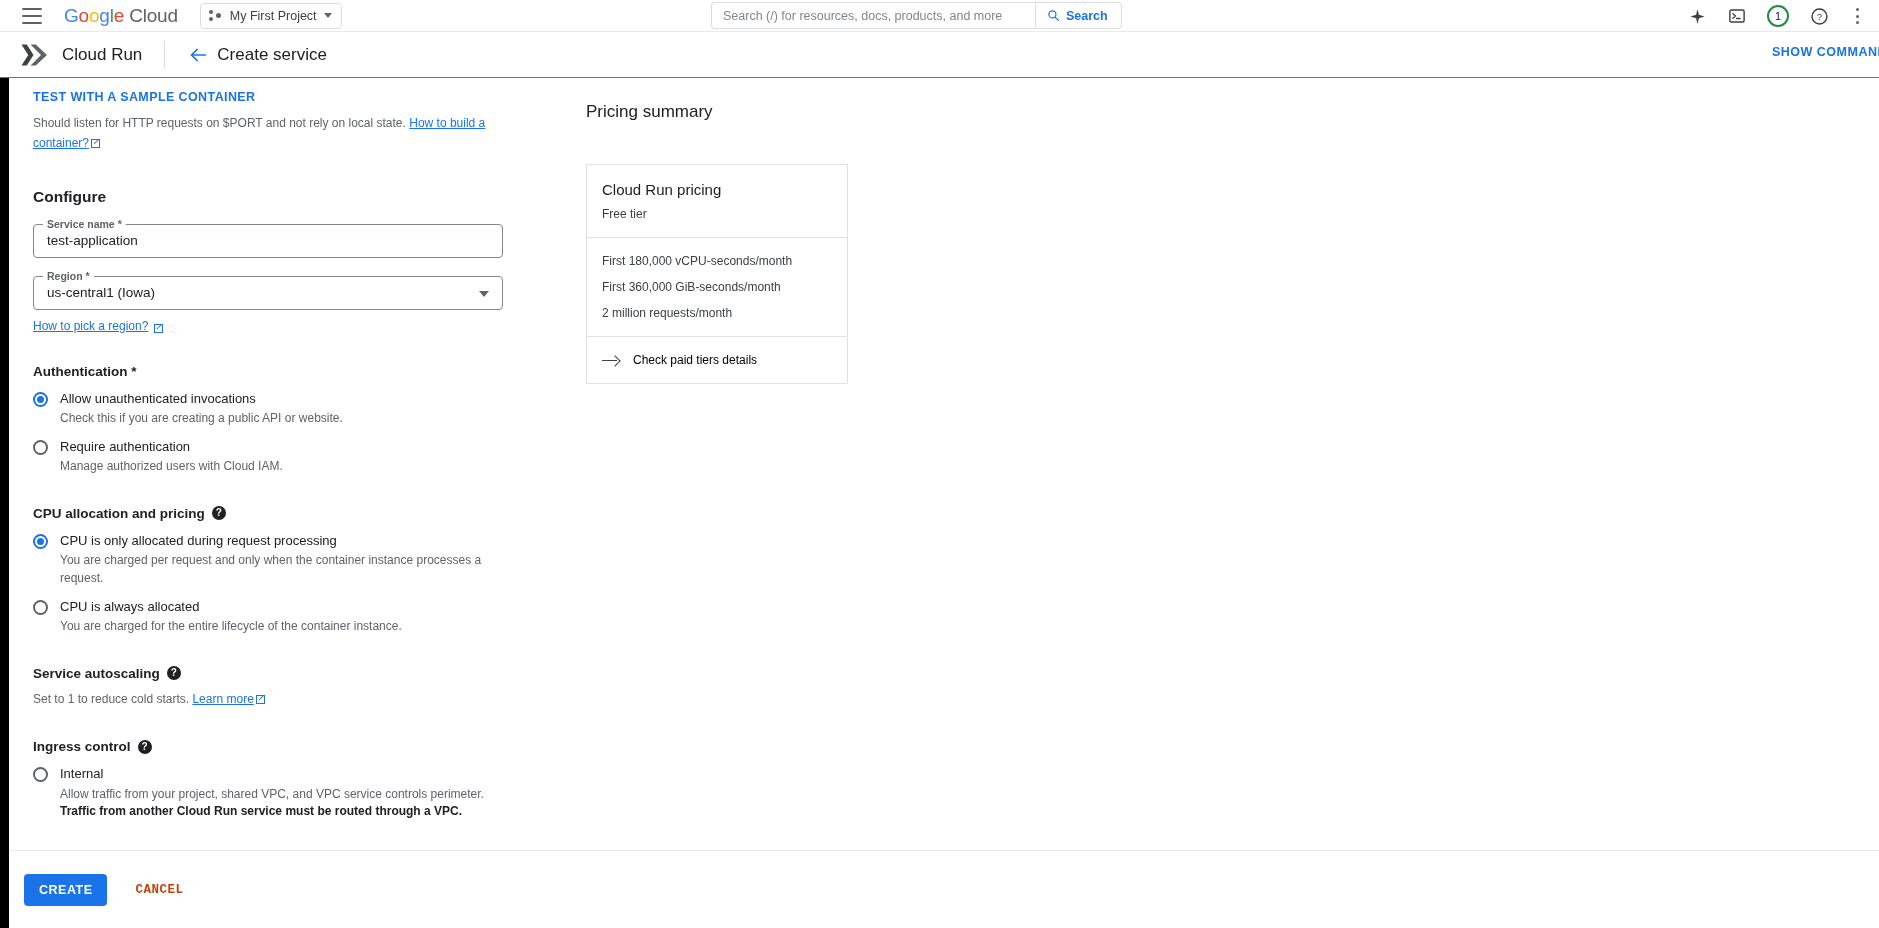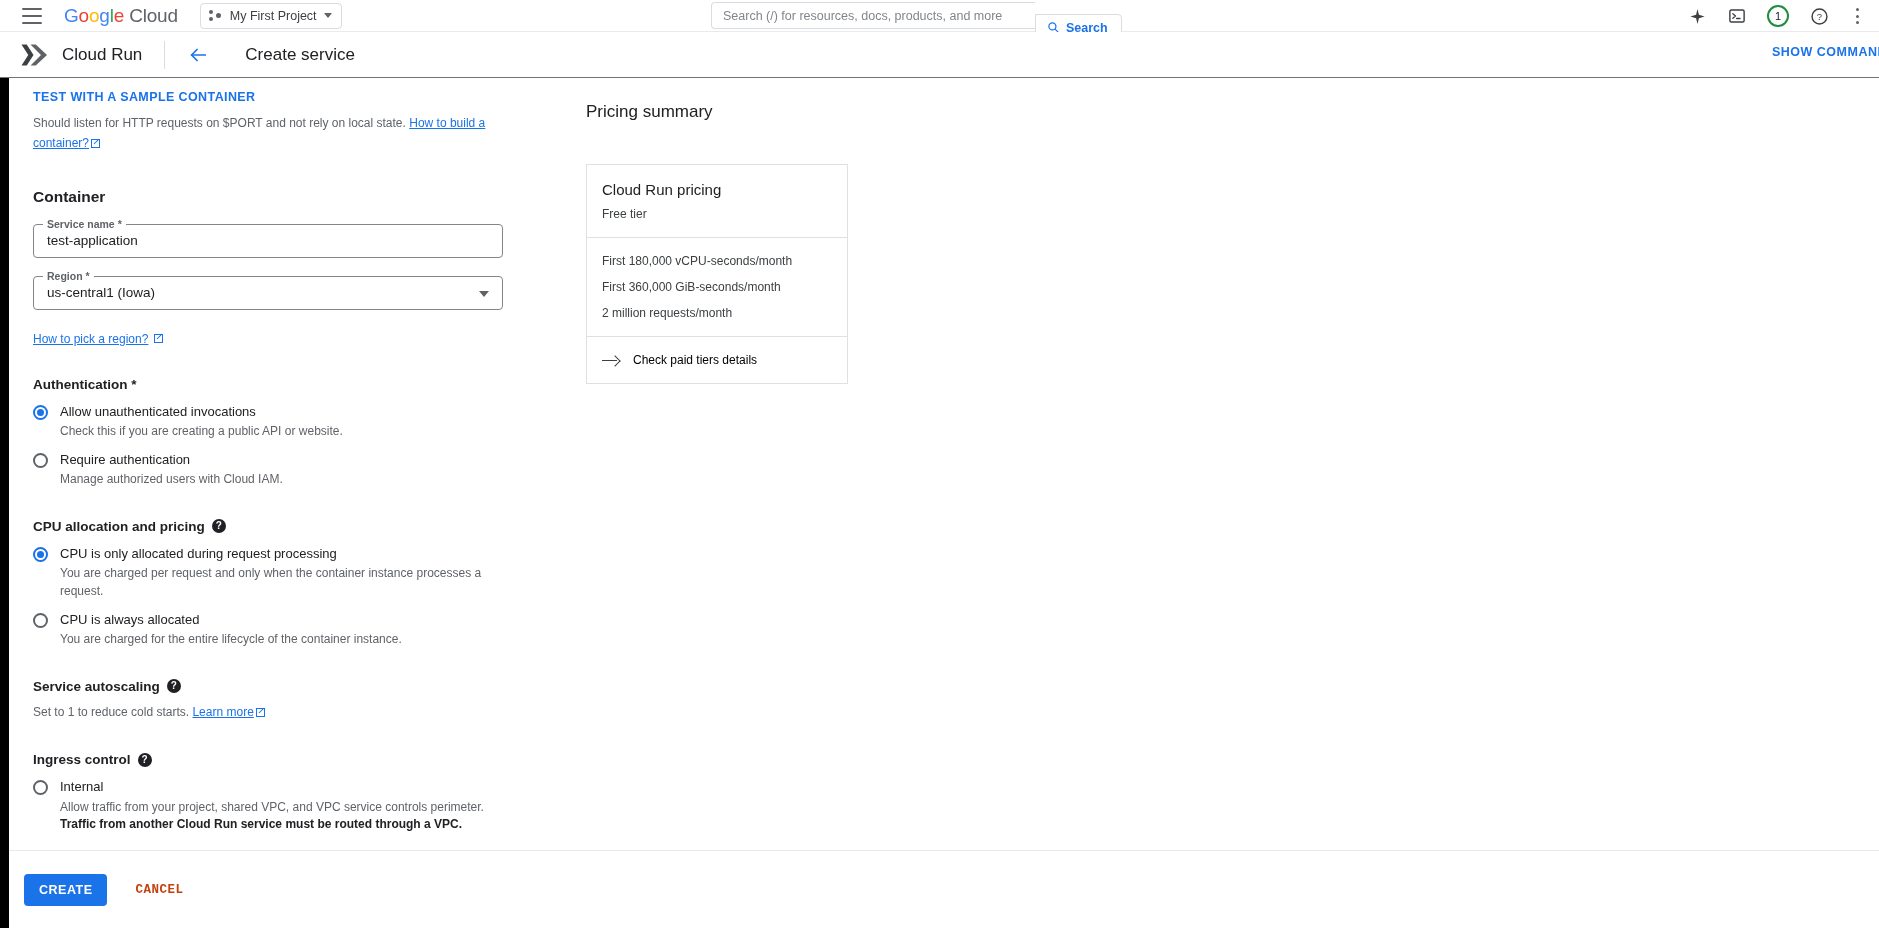--- a/index.html
+++ b/index.html
@@ -49,21 +49,21 @@
 
   .searchwrap { position:absolute; left: 711px; top: 2px; display:flex; align-items:stretch; }
   .searchbox {
     width: 324px; height: 27px; border:1px solid #dadce0; border-right:none;
     border-radius: 4px 0 0 4px; display:flex; align-items:center; padding-left:11px;
     font-size: 12.5px; color:#80868b; background:#fff;
   }
   .searchbtn {
     height: 27px; border:1px solid #dadce0; border-radius: 0 4px 4px 0;
     display:flex; align-items:center; gap:6px; padding: 0 13px 0 11px;
-    color:#1a73e8; font-size:12.5px; font-weight:bold; cursor:pointer; background:#fff;margin-top:12px;
+    color:#1a73e8; font-size:12.5px; font-weight:bold; cursor:pointer; background:#fff;
   }
   .topright { position:absolute; right: 14px; top: 0; height:32px; display:flex;
     align-items:center; gap: 20px; }
   .tr-icon { width: 20px; height:20px; display:flex; align-items:center; justify-content:center;
     cursor:pointer; color:#5f6368; }
   .badge-circle {
     width: 22px; height:22px; border-radius:50%; border: 2px solid #1e8e3e;
     display:flex; align-items:center; justify-content:center;
     font-size: 11px; color:#202124; cursor:pointer;
   }
@@ -74,21 +74,21 @@
   
   .secondbar {
     position:absolute; top:32px; left:0; width:1879px; height:46px;
     background:#fff; display:flex; align-items:center;
     border-bottom:1px solid #737373;
   }
   .crlogo { margin-left: 20px; width: 30px; height: 26px; }
   .crtitle { margin-left: 12px; font-size: 17px; color:#202124; }
   .vdiv { width:1px; height:28px; background:#dadce0; margin-left: 22px; }
   .backarrow { margin-left: 22px; color:#1a73e8; cursor:pointer; display:flex; align-items:center; }
-  .pagetitle { margin-left: 36px; font-size: 17px; color:#202124; }
+  .pagetitle { margin-left: 8px; font-size: 17px; color:#202124; }
   .showcmd { position:absolute; right: -8px; top: 13px; color:#1a73e8;
     font-size: 12.5px; font-weight:bold; letter-spacing:0.5px; cursor:pointer; white-space:nowrap; }
 
   
   .edge-strip { position:absolute; left:0; top:78px; width:9px; height: 850px; background:#000; }
 
   
   .content { position:absolute; top:78px; left:9px; width:1870px; height:812px; background:#fff;
     overflow:hidden; }
 
@@ -121,22 +121,22 @@
   }
   .outlined .legend {
     position:absolute; top:-7px; left:9px; background:#fff; padding: 0 4px;
     font-size: 10.5px; color:#5f6368; font-weight:bold; white-space:nowrap;
   }
   .outlined .val { font-size: 13.5px; color:#202124; }
   .outlined .dd { position:absolute; right: 13px; top: 14px;
     width:0;height:0;border-left:5px solid transparent;border-right:5px solid transparent;
     border-top:6px solid #5f6368; }
 
-  .underlink { margin-top: 22px; font-size:12px; color:#1a73e8; text-decoration:underline;
-    cursor:pointer; display:inline-flex; align-items:center; gap:4px; }
+  .underlink { margin-top: 9px; font-size:12px; color:#1a73e8; text-decoration:underline;
+    cursor:pointer; display:inline-flex; align-items:flex-end; gap:4px; }
 
   .radio-row { display:flex; align-items:flex-start; margin-top: 12px; }
   .radio {
     width: 15px; height: 15px; border-radius:50%; border:2px solid #5f6368;
     margin-right: 12px; margin-top: 1px; flex:0 0 15px; position:relative; cursor:pointer; background:#fff;
   }
   .radio.on { border-color:#1a73e8; }
   .radio.on::after { content:''; position:absolute; width:7px;height:7px;border-radius:50%;
     background:#1a73e8; left:2px; top:2px; }
   .radio-main { font-size: 13px; color:#202124; line-height:1.25; }
@@ -273,21 +273,21 @@
     <div class="leftcol">
 
 
       <div class="sample-link">TEST WITH A SAMPLE CONTAINER</div>
 
       <div class="hint">
         <span>Should listen for HTTP requests on $PORT and not rely on local state.</span>
         <a>How to build a container?</a><span class="extlink"></span>
       </div>
 
-      <h2 class="section">Container</h2>
+      <h2 class="section">Configure</h2>
 
       <div class="outlined">
         <span class="legend">Service name *</span>
         <span class="val">test-application</span>
       </div>
 
       <div class="outlined">
         <span class="legend">Region *</span>
         <span class="val">us-central1 (Iowa)</span>
         <span class="dd"></span>

